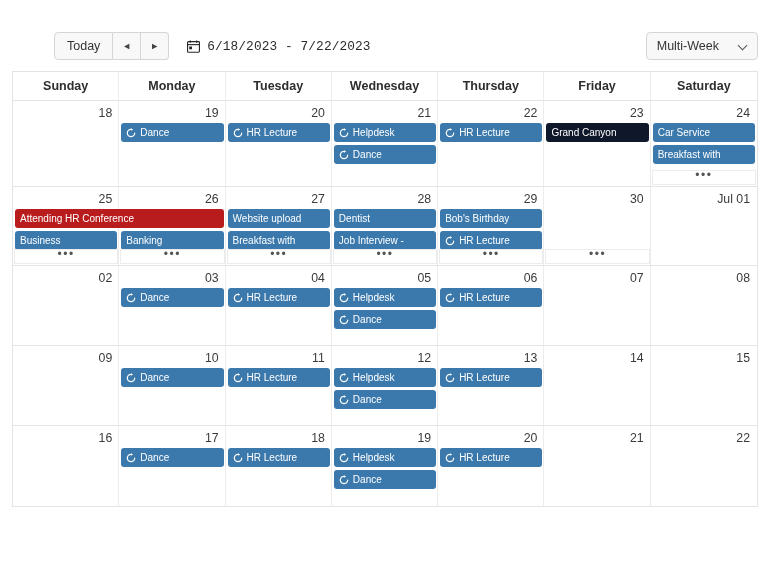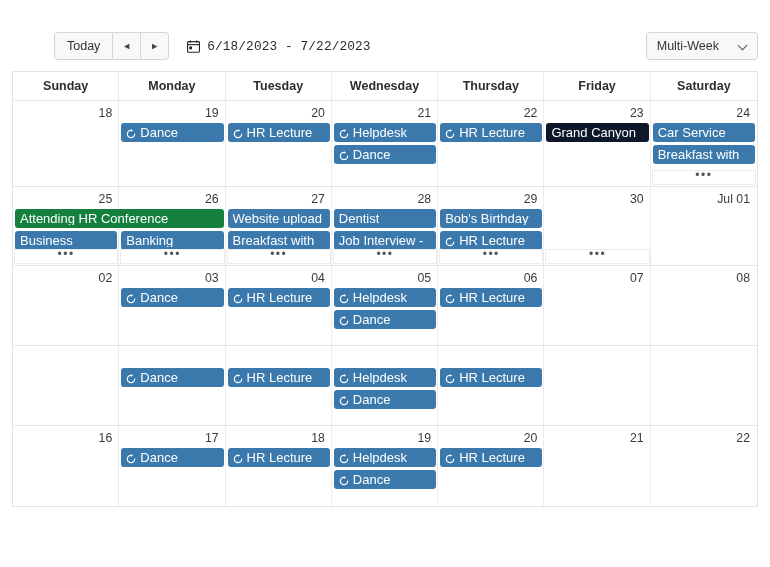--- a/index.html
+++ b/index.html
@@ -203,21 +203,21 @@
     top: 0;
     height: 100%;
     z-index: 3;
   }
 
   .ev {
     position: absolute;
     height: 19px;
     background: #3b79ad;
     color: #ffffff;
-    font-size: 13px;
+    font-size: 10px;
     border-radius: 3px;
     display: flex;
     align-items: center;
     padding: 0 5px;
     box-sizing: border-box;
     white-space: nowrap;
     overflow: hidden;
     cursor: pointer;
     line-height: 1;
   }
@@ -389,21 +389,21 @@
           <div class="datenums">
             <div class="datenum">25</div>
             <div class="datenum">26</div>
             <div class="datenum">27</div>
             <div class="datenum">28</div>
             <div class="datenum">29</div>
             <div class="datenum">30</div>
             <div class="datenum">Jul 01</div>
           </div>
           <div class="events">
-            <div class="ev" style="left: calc(0% + 2px); width: calc(28.5714% - 4px); top: 22px; background: #15803d; color: rgb(255, 255, 255);">
+            <div class="ev" style="left: calc(0% + 2px); width: calc(28.5714% - 4px); top: 22px; background: #b91c1c; color: rgb(255, 255, 255);">
               <span class="ev-label">Attending HR Conference</span>
             </div>
             <div class="ev" style="left: calc(28.5714% + 2px); width: calc(14.2857% - 4px); top: 22px; background: rgb(59, 121, 173); color: rgb(255, 255, 255);">
               <span class="ev-label">Website upload</span>
             </div>
             <div class="ev" style="left: calc(42.8571% + 2px); width: calc(14.2857% - 4px); top: 22px; background: rgb(59, 121, 173); color: rgb(255, 255, 255);">
               <span class="ev-label">Dentist</span>
             </div>
             <div class="ev" style="left: calc(57.1429% + 2px); width: calc(14.2857% - 4px); top: 22px; background: rgb(59, 121, 173); color: rgb(255, 255, 255);">
               <span class="ev-label">Bob's Birthday</span>
@@ -507,20 +507,29 @@
         <div class="week-row" style="height: 80px;">
           <div class="daycells">
             <div class="daycell"></div>
             <div class="daycell"></div>
             <div class="daycell"></div>
             <div class="daycell"></div>
             <div class="daycell"></div>
             <div class="daycell"></div>
             <div class="daycell"></div>
           </div>
+          <div class="datenums">
+            <div class="datenum">09</div>
+            <div class="datenum">10</div>
+            <div class="datenum">11</div>
+            <div class="datenum">12</div>
+            <div class="datenum">13</div>
+            <div class="datenum">14</div>
+            <div class="datenum">15</div>
+          </div>
           <div class="events">
             <div class="ev" style="left: calc(14.2857% + 2px); width: calc(14.2857% - 4px); top: 22px; background: rgb(59, 121, 173); color: rgb(255, 255, 255);">
               <span class="recur"><svg width="10" height="10" viewBox="0 0 12 12">
                   <path d="M6 1.6 A4.4 4.4 0 1 0 10.4 6" fill="none" stroke="#ffffff" stroke-width="1.5" stroke-linecap="round"></path>
                   <path d="M6 0.2 L6 3.2 L8.6 1.7 Z" fill="#ffffff"></path>
                 </svg></span>
               <span class="ev-label">Dance</span>
             </div>
             <div class="ev" style="left: calc(28.5714% + 2px); width: calc(14.2857% - 4px); top: 22px; background: rgb(59, 121, 173); color: rgb(255, 255, 255);">
               <span class="recur"><svg width="10" height="10" viewBox="0 0 12 12">

